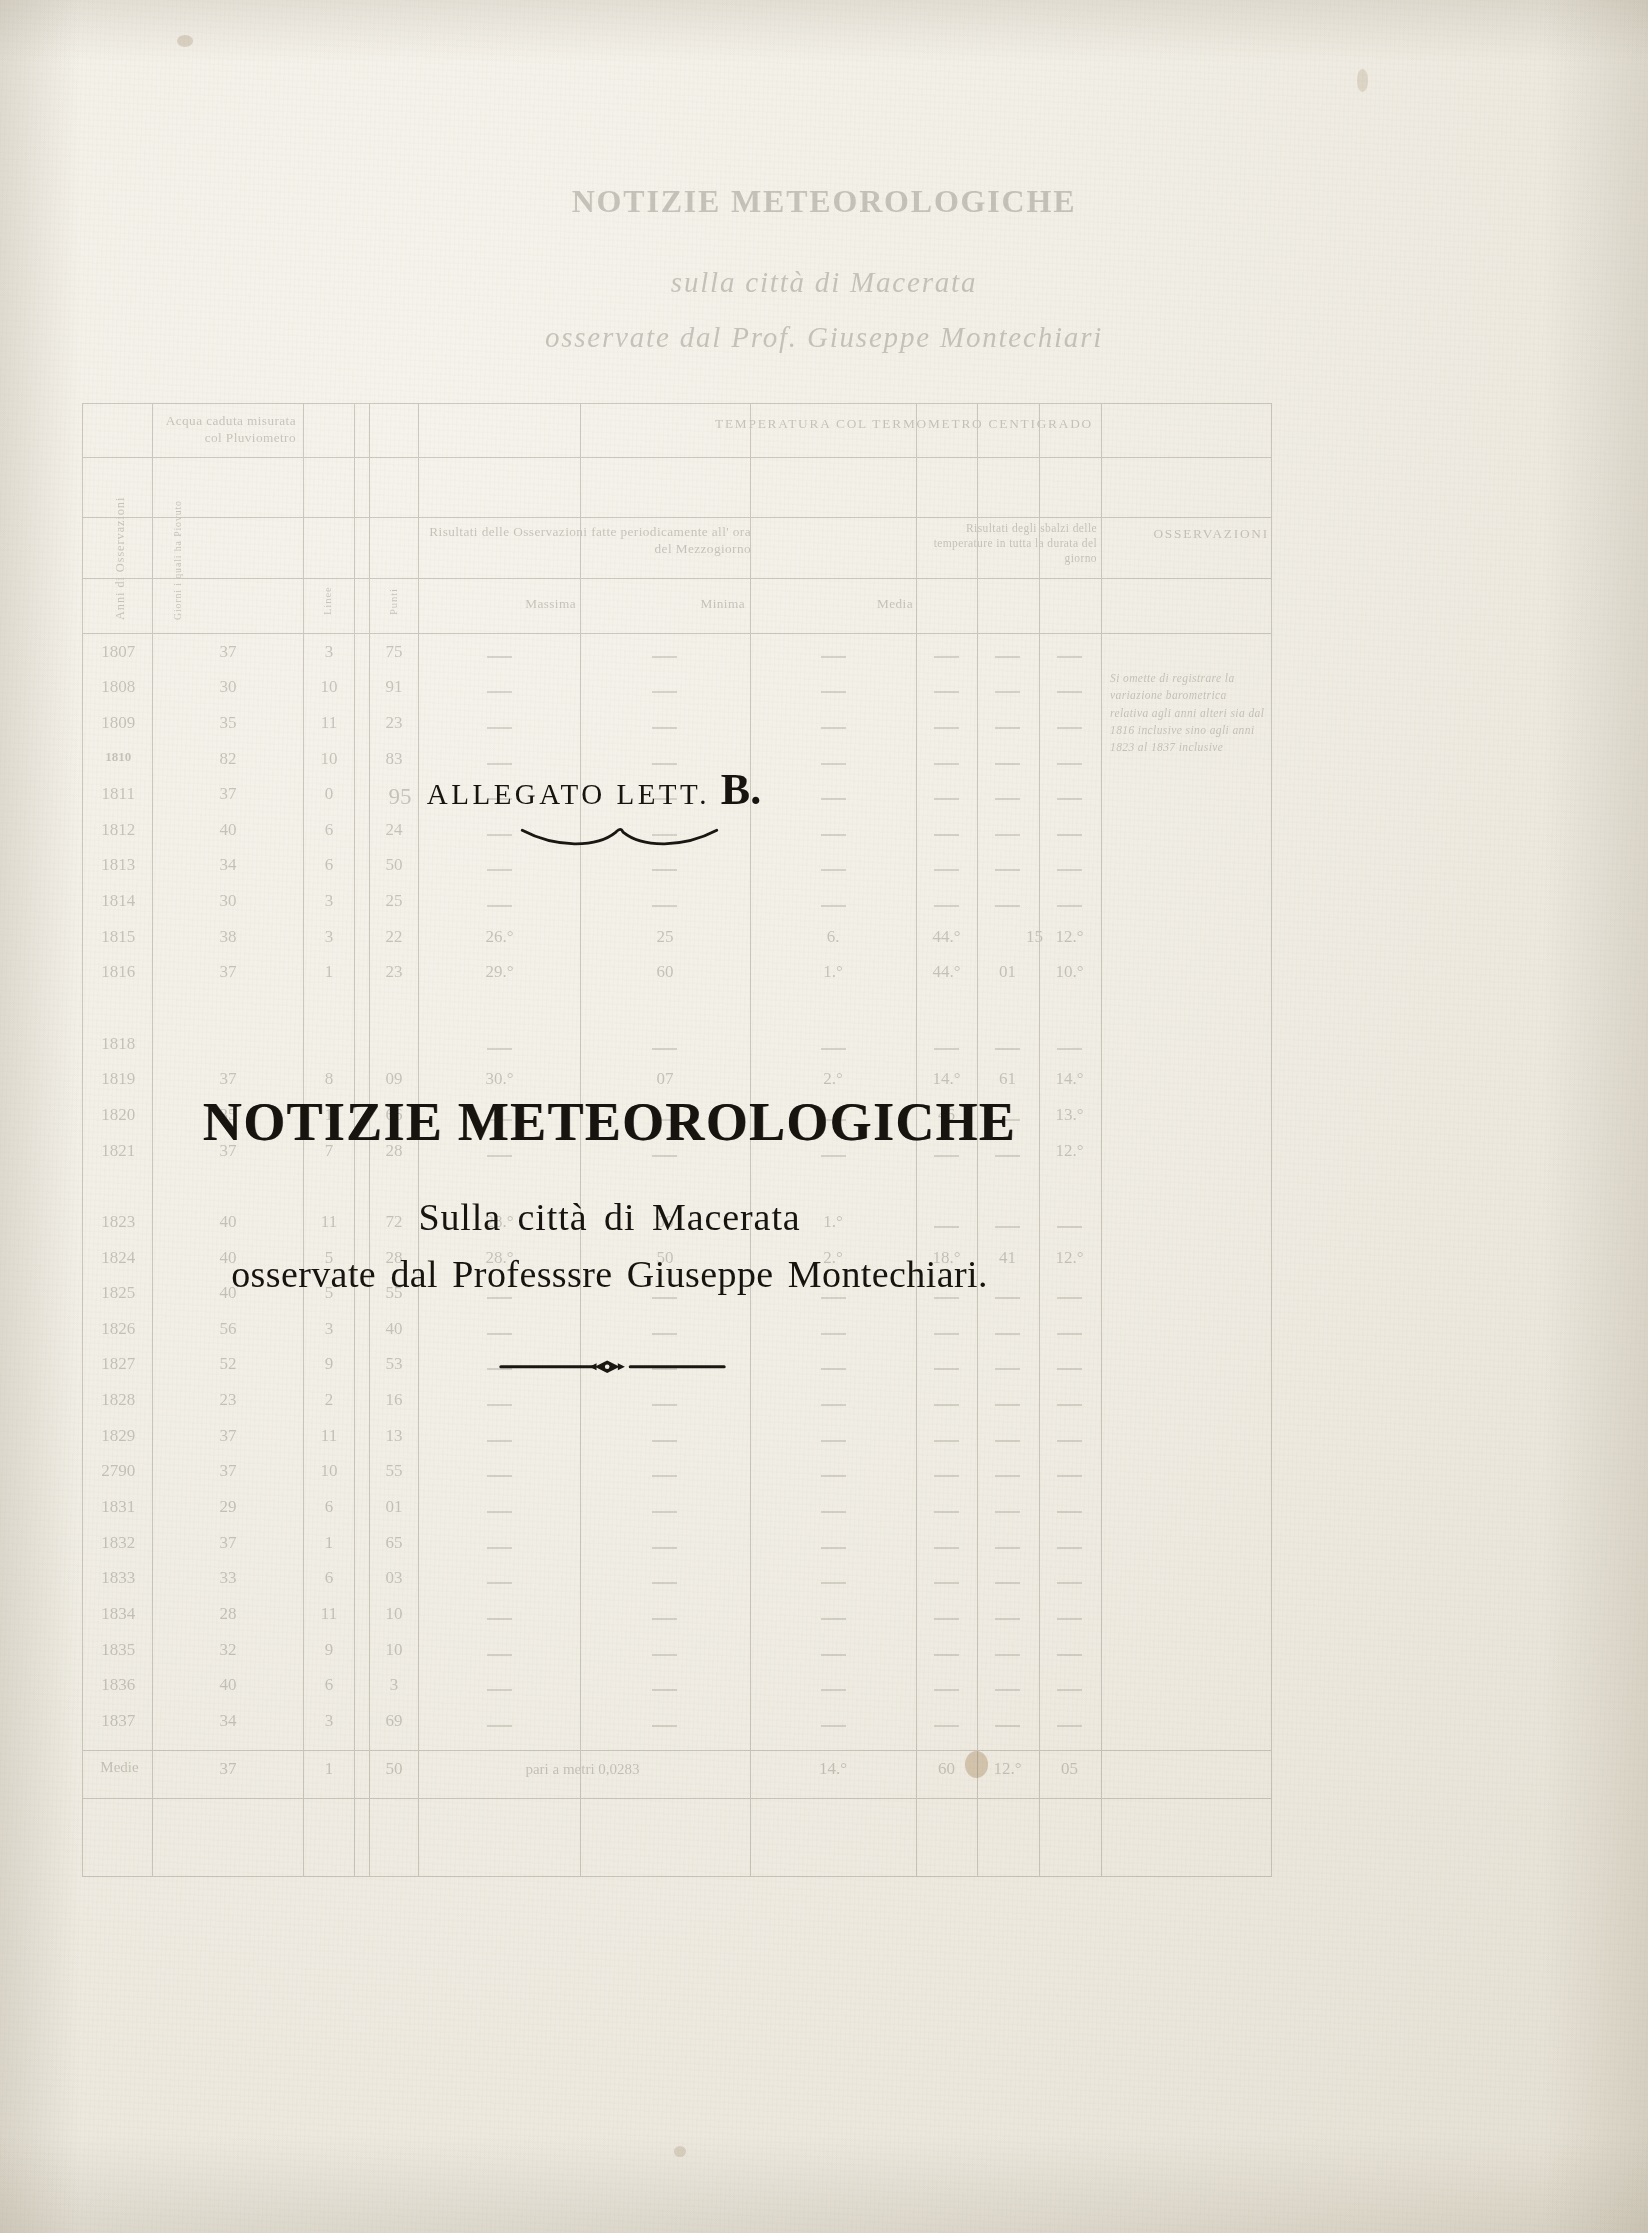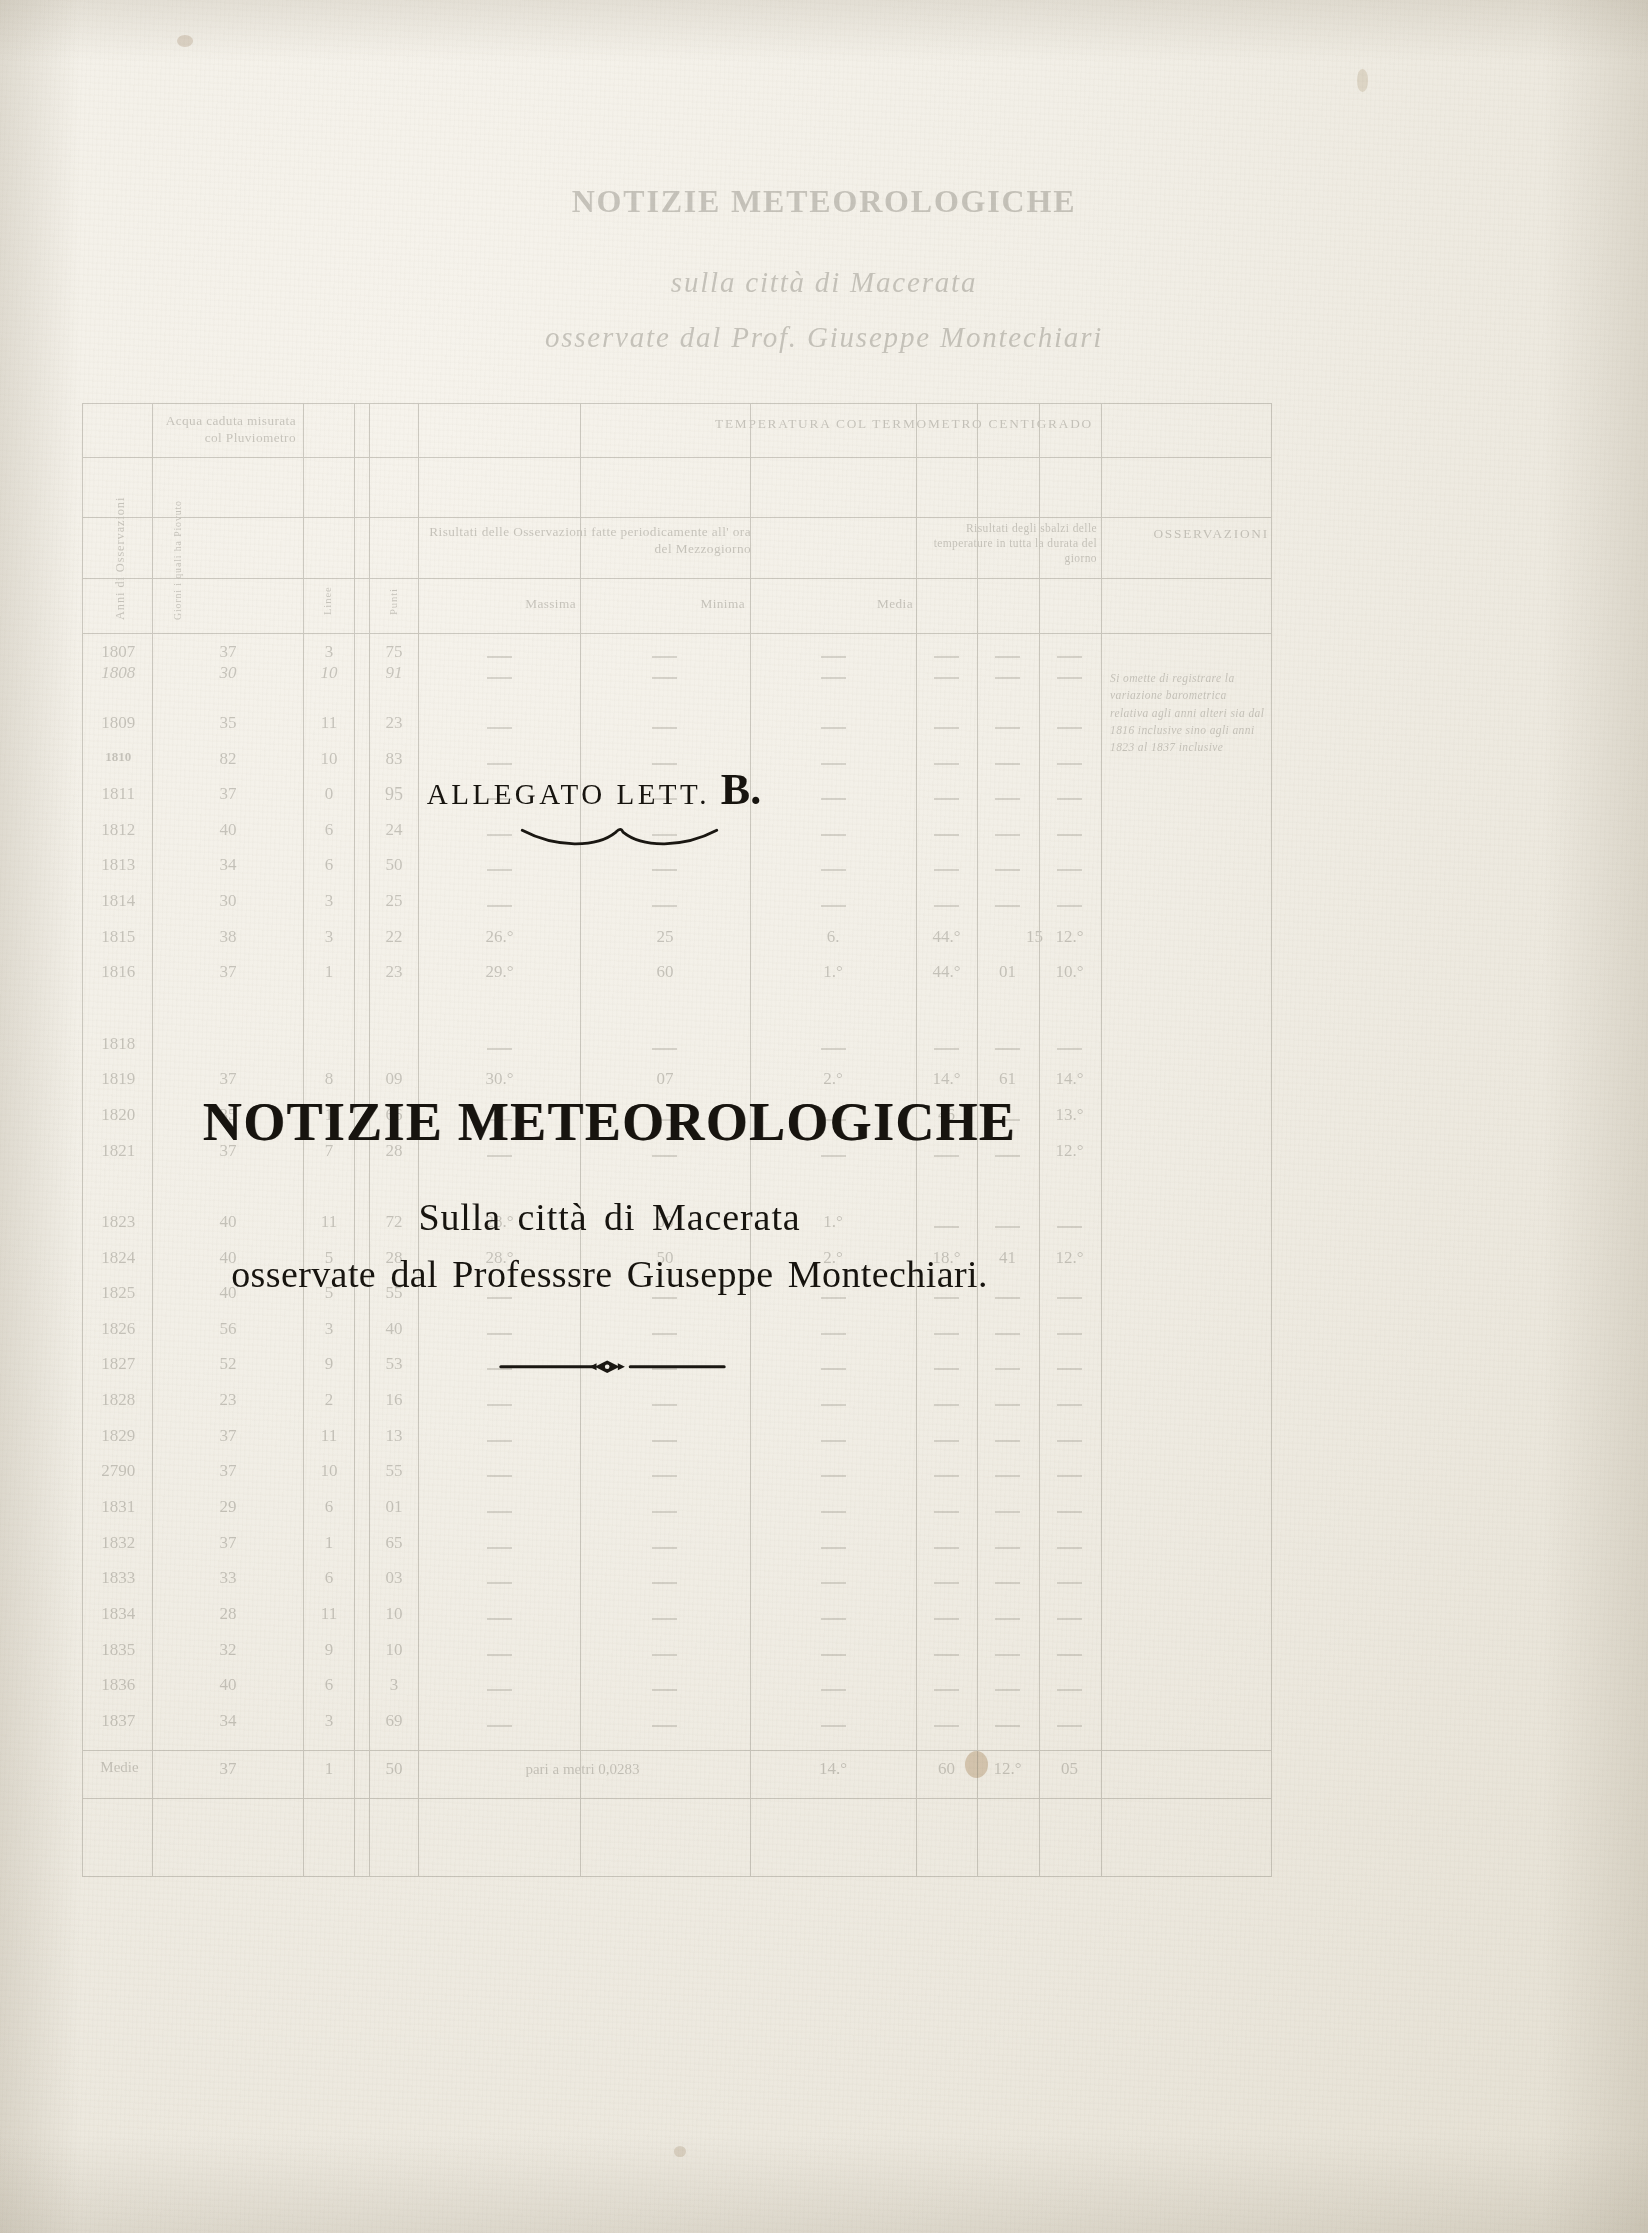--- a/index.html
+++ b/index.html
@@ -272,21 +272,21 @@
           <div class="st-cell" style="left: 73px; width: 144px; font-size: 17px;">37</div>
           <div class="st-cell" style="left: 223px; width: 46px; font-size: 17px;">3</div>
           <div class="st-cell" style="left: 289px; width: 44px; font-size: 17px;">75</div>
           <div class="st-dash" style="left: 404px; top: 14px; width: 25px;"></div>
           <div class="st-dash" style="left: 569px; top: 14px; width: 25px;"></div>
           <div class="st-dash" style="left: 738px; top: 14px; width: 25px;"></div>
           <div class="st-dash" style="left: 851px; top: 14px; width: 25px;"></div>
           <div class="st-dash" style="left: 912px; top: 14px; width: 25px;"></div>
           <div class="st-dash" style="left: 974px; top: 14px; width: 25px;"></div>
         </div>
-        <div class="st-row" style="top: 259px; font-style: italic;">
+        <div class="st-row" style="top: 273px;">
           <div class="st-cell" style="left: 1.8px; width: 67px; font-size: 17px;">1808</div>
           <div class="st-cell" style="left: 73px; width: 144px; font-size: 17px;">30</div>
           <div class="st-cell" style="left: 223px; width: 46px; font-size: 17px;">10</div>
           <div class="st-cell" style="left: 289px; width: 44px; font-size: 17px;">91</div>
           <div class="st-dash" style="left: 404px; top: 14px; width: 25px;"></div>
           <div class="st-dash" style="left: 569px; top: 14px; width: 25px;"></div>
           <div class="st-dash" style="left: 738px; top: 14px; width: 25px;"></div>
           <div class="st-dash" style="left: 851px; top: 14px; width: 25px;"></div>
           <div class="st-dash" style="left: 912px; top: 14px; width: 25px;"></div>
           <div class="st-dash" style="left: 974px; top: 14px; width: 25px;"></div>
@@ -312,21 +312,21 @@
           <div class="st-dash" style="left: 569px; top: 14px; width: 25px;"></div>
           <div class="st-dash" style="left: 738px; top: 14px; width: 25px;"></div>
           <div class="st-dash" style="left: 851px; top: 14px; width: 25px;"></div>
           <div class="st-dash" style="left: 912px; top: 14px; width: 25px;"></div>
           <div class="st-dash" style="left: 974px; top: 14px; width: 25px;"></div>
         </div>
         <div class="st-row" style="top: 380px;">
           <div class="st-cell" style="left: 1.8px; width: 67px; font-size: 17px;">1811</div>
           <div class="st-cell" style="left: 73px; width: 144px; font-size: 17px;">37</div>
           <div class="st-cell" style="left: 223px; width: 46px; font-size: 17px;">0</div>
-          <div class="st-cell" style="left: 289px; width: 44px; font-size: 18px;">95</div>
+          <div class="st-cell" style="left: 295px; width: 44px; font-size: 23px;">95</div>
           <div class="st-dash" style="left: 404px; top: 14px; width: 25px;"></div>
           <div class="st-dash" style="left: 569px; top: 14px; width: 25px;"></div>
           <div class="st-dash" style="left: 738px; top: 14px; width: 25px;"></div>
           <div class="st-dash" style="left: 851px; top: 14px; width: 25px;"></div>
           <div class="st-dash" style="left: 912px; top: 14px; width: 25px;"></div>
           <div class="st-dash" style="left: 974px; top: 14px; width: 25px;"></div>
         </div>
         <div class="st-row" style="top: 416px;">
           <div class="st-cell" style="left: 1.8px; width: 67px; font-size: 17px;">1812</div>
           <div class="st-cell" style="left: 73px; width: 144px; font-size: 17px;">40</div>

